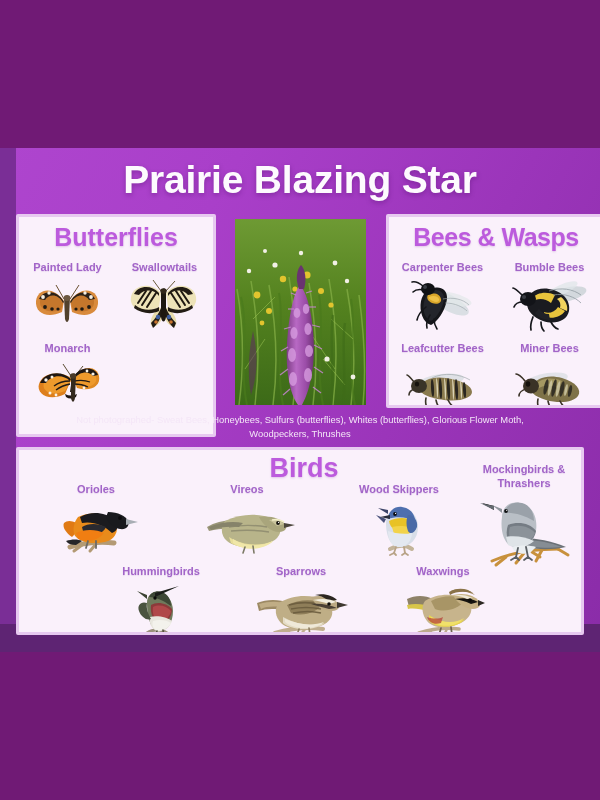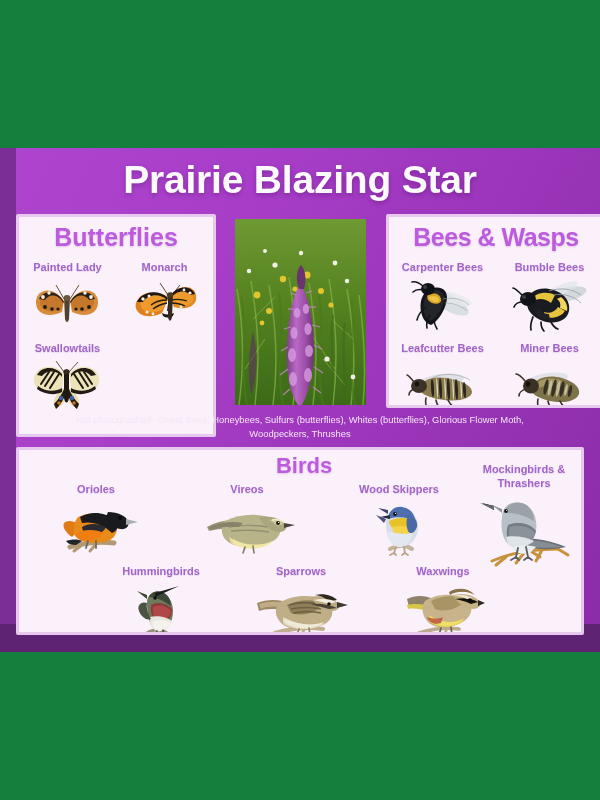--- a/index.html
+++ b/index.html
@@ -6,21 +6,21 @@
   html, body {
     width: 600px; height: 800px;
     font-family: "Liberation Sans", sans-serif;
     background: #9A47B8;
     overflow: hidden;
   }
 
   #poster {
     position: relative;
     width: 600px; height: 800px;
-    background: #15803d;
+    background: #701a75;
   }
 
   
   .card {
     position: absolute;
     left: 0; top: 148px;
     width: 600px; height: 504px;
     background: linear-gradient(118deg,#AE45CE 0%, #A93FC9 28%, #9B35BA 62%, #8A2CA8 100%);
   }
   .card-bottom-band {
@@ -59,21 +59,21 @@
   #panel-birds       { left: 16px;  top: 447px; width: 568px; height: 188px; }
 
   .panel-heading {
     text-align: center;
     color: #BC5BDD;
     font-weight: bold;
     text-shadow: 0 1px 2px rgba(150,70,180,.25);
   }
   #panel-butterflies .panel-heading { font-size: 25px; margin-top: 6px; }
   #panel-bees .panel-heading        { font-size: 25px; margin-top: 6px; letter-spacing:-0.5px;}
-  #panel-birds .panel-heading       { font-size: 22px; margin-top: 3px; margin-left: 8px; }
+  #panel-birds .panel-heading       { font-size: 27px; margin-top: 3px; margin-left: 8px; }
 
   .sp-label {
     color: #A265C8;
     font-size: 11px;
     font-weight: bold;
     text-align: center;
     line-height: 1.25;
     text-shadow: 0 1px 1px rgba(170,110,200,.2);
     margin-top: 9px;
   }
@@ -151,59 +151,20 @@
                 <circle cx="45" cy="30" r="1.6"></circle>
             </g>
             <path d="M33 18 C35 16 37 16 39 18 L38 40 C37 44 35 44 34 40 Z" fill="#51412C"></path>
             <ellipse cx="36" cy="19" rx="3.4" ry="3" fill="#6B5740"></ellipse>
           </svg>
         </div>
       </div>
 
 
       <div class="sp-cell">
-        <div class="sp-label">Monarch</div>
-        <div class="sp-art">
-          <svg width="78" height="56" viewBox="0 0 78 56">
-            <g stroke="#55destroy"></g>
-            <g stroke="#5a4a30" stroke-width="1" fill="none">
-              <path d="M42 18 L34 6 M46 18 L54 8"></path>
-            </g>
-            <path d="M44 20 C54 6 68 8 70 18 C72 28 62 34 48 30 Z" fill="#E08A22"></path>
-            <path d="M42 22 C32 12 14 14 10 26 C7 36 20 44 36 36 Z" fill="#DD7F1C"></path>
-            <path d="M43 21 C35 13 19 15 15 25 C12 33 23 39 36 33 Z" fill="#EE9A2C"></path>
-            <path d="M45 21 C53 9 65 11 67 19 C69 26 61 31 49 28 Z" fill="#EE9A2C"></path>
-            <g fill="#1E1713">
-              <path d="M44 19 C52 7 66 9 69 17 L64 18 C60 13 51 13 45 21 Z"></path>
-              <path d="M42 21 C33 12 16 14 11 25 L17 25 C22 17 34 16 41 23 Z"></path>
-              <path d="M43 20 L44 34 L41 34 Z"></path>
-              <path d="M36 36 C40 38 44 38 48 36 L47 39 C43 41 40 41 37 39 Z"></path>
-            </g>
-            <g stroke="#221A14" stroke-width="1.3" fill="none">
-              <path d="M41 23 C36 23 30 24 25 28"></path>
-              <path d="M41 26 C36 27 31 29 27 32"></path>
-              <path d="M45 23 C50 22 56 22 61 24"></path>
-              <path d="M45 26 C50 26 55 27 59 29"></path>
-            </g>
-            <g fill="#F7F2E7">
-              <circle cx="17" cy="22" r="1.7"></circle>
-                <circle cx="23" cy="19" r="1.5"></circle>
-              <circle cx="64" cy="16" r="1.6"></circle>
-                <circle cx="58" cy="13" r="1.4"></circle>
-              <circle cx="21" cy="35" r="1.5"></circle>
-                <circle cx="27" cy="37" r="1.4"></circle>
-              <circle cx="55" cy="30" r="1.4"></circle>
-            </g>
-            <path d="M42 17 C44 15 46 15 47 17 L46 40 C45 45 43 45 42 40 Z" fill="#342A1E"></path>
-            <ellipse cx="44" cy="18" rx="3.2" ry="2.8" fill="#4A3A28"></ellipse>
-          </svg>
-        </div>
-      </div>
-
-      <div class="sp-cell">
         <div class="sp-label">Swallowtails</div>
         <div class="sp-art">
           <svg width="80" height="56" viewBox="0 0 80 56">
             <g stroke="#6a5a3a" stroke-width="1" fill="none">
               <path d="M36 14 L28 3 M41 14 L50 4"></path>
             </g>
             <path d="M36 16 C26 4 8 8 6 20 C4 32 18 38 34 30 Z" fill="#EDE3B8"></path>
             <path d="M41 16 C51 4 69 8 71 20 C73 32 59 38 43 30 Z" fill="#EDE3B8"></path>
             <path d="M35 30 C30 34 24 42 26 48 C28 52 36 48 38 38 Z" fill="#E8DCAC"></path>
             <path d="M42 30 C47 34 53 42 51 48 C49 52 41 48 39 38 Z" fill="#E8DCAC"></path>
@@ -226,20 +187,59 @@
             <g fill="#3F5FA0">
                 <circle cx="33" cy="40" r="2.2"></circle>
                 <circle cx="44" cy="40" r="2.2"></circle>
               </g>
             <g fill="#C8742E">
                 <circle cx="31" cy="45" r="1.8"></circle>
                 <circle cx="46" cy="45" r="1.8"></circle>
               </g>
             <path d="M36 13 C38 11 40 11 41 13 L41 40 C40 46 37 46 36 40 Z" fill="#1D1811"></path>
             <ellipse cx="38.5" cy="14" rx="3.2" ry="2.8" fill="#32291C"></ellipse>
+          </svg>
+        </div>
+      </div>
+
+      <div class="sp-cell">
+        <div class="sp-label">Monarch</div>
+        <div class="sp-art">
+          <svg width="78" height="56" viewBox="0 0 78 56">
+            <g stroke="#55destroy"></g>
+            <g stroke="#5a4a30" stroke-width="1" fill="none">
+              <path d="M42 18 L34 6 M46 18 L54 8"></path>
+            </g>
+            <path d="M44 20 C54 6 68 8 70 18 C72 28 62 34 48 30 Z" fill="#E08A22"></path>
+            <path d="M42 22 C32 12 14 14 10 26 C7 36 20 44 36 36 Z" fill="#DD7F1C"></path>
+            <path d="M43 21 C35 13 19 15 15 25 C12 33 23 39 36 33 Z" fill="#EE9A2C"></path>
+            <path d="M45 21 C53 9 65 11 67 19 C69 26 61 31 49 28 Z" fill="#EE9A2C"></path>
+            <g fill="#1E1713">
+              <path d="M44 19 C52 7 66 9 69 17 L64 18 C60 13 51 13 45 21 Z"></path>
+              <path d="M42 21 C33 12 16 14 11 25 L17 25 C22 17 34 16 41 23 Z"></path>
+              <path d="M43 20 L44 34 L41 34 Z"></path>
+              <path d="M36 36 C40 38 44 38 48 36 L47 39 C43 41 40 41 37 39 Z"></path>
+            </g>
+            <g stroke="#221A14" stroke-width="1.3" fill="none">
+              <path d="M41 23 C36 23 30 24 25 28"></path>
+              <path d="M41 26 C36 27 31 29 27 32"></path>
+              <path d="M45 23 C50 22 56 22 61 24"></path>
+              <path d="M45 26 C50 26 55 27 59 29"></path>
+            </g>
+            <g fill="#F7F2E7">
+              <circle cx="17" cy="22" r="1.7"></circle>
+                <circle cx="23" cy="19" r="1.5"></circle>
+              <circle cx="64" cy="16" r="1.6"></circle>
+                <circle cx="58" cy="13" r="1.4"></circle>
+              <circle cx="21" cy="35" r="1.5"></circle>
+                <circle cx="27" cy="37" r="1.4"></circle>
+              <circle cx="55" cy="30" r="1.4"></circle>
+            </g>
+            <path d="M42 17 C44 15 46 15 47 17 L46 40 C45 45 43 45 42 40 Z" fill="#342A1E"></path>
+            <ellipse cx="44" cy="18" rx="3.2" ry="2.8" fill="#4A3A28"></ellipse>
           </svg>
         </div>
       </div>
 
     </div>
   </div>
 
   <div id="flower-photo">
     <svg width="131" height="186" viewBox="0 0 131 186">
       <defs>

